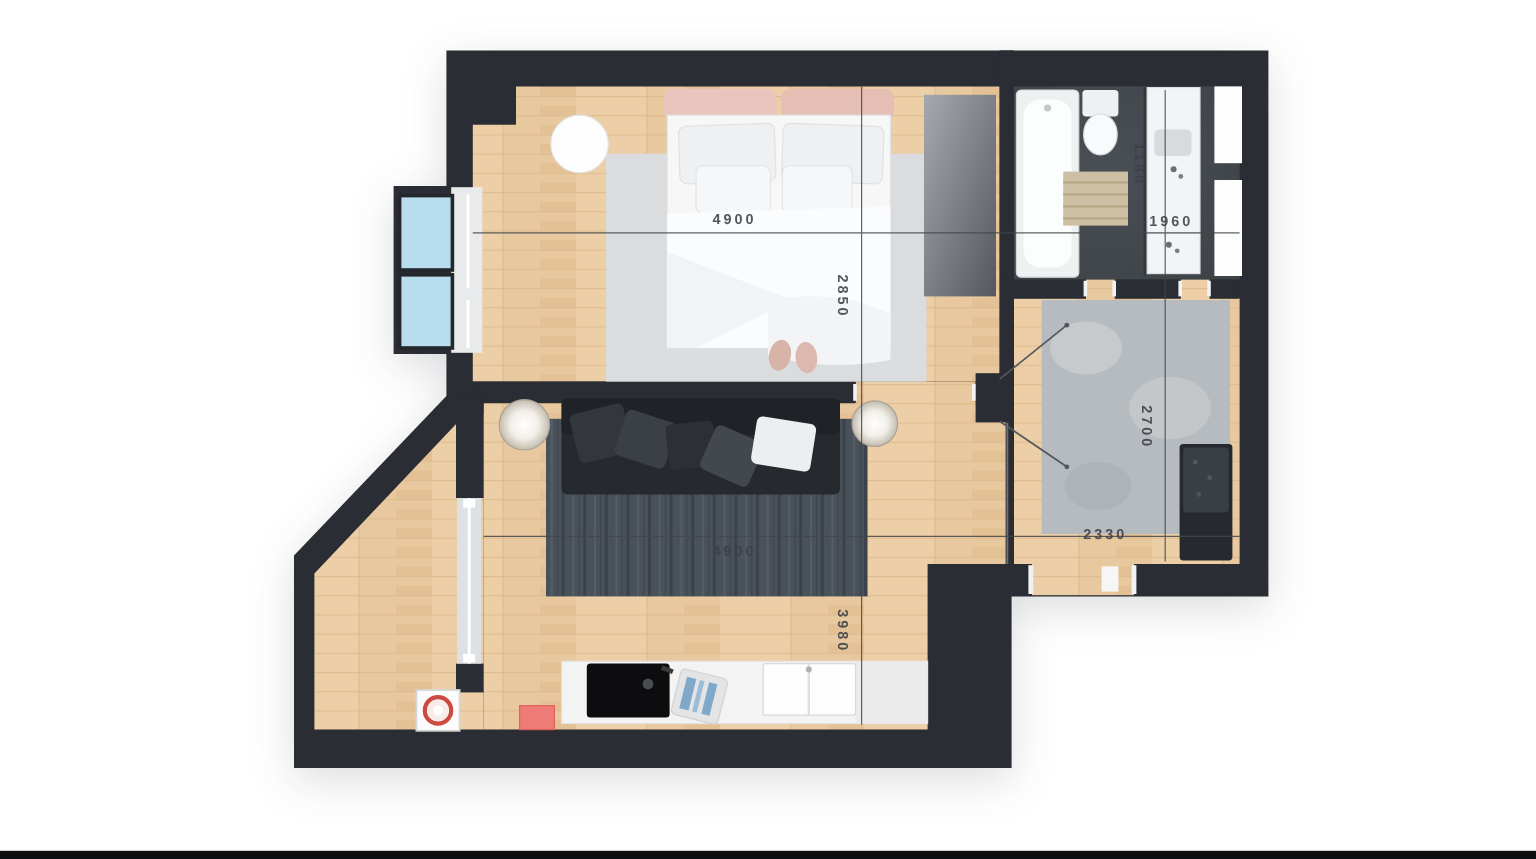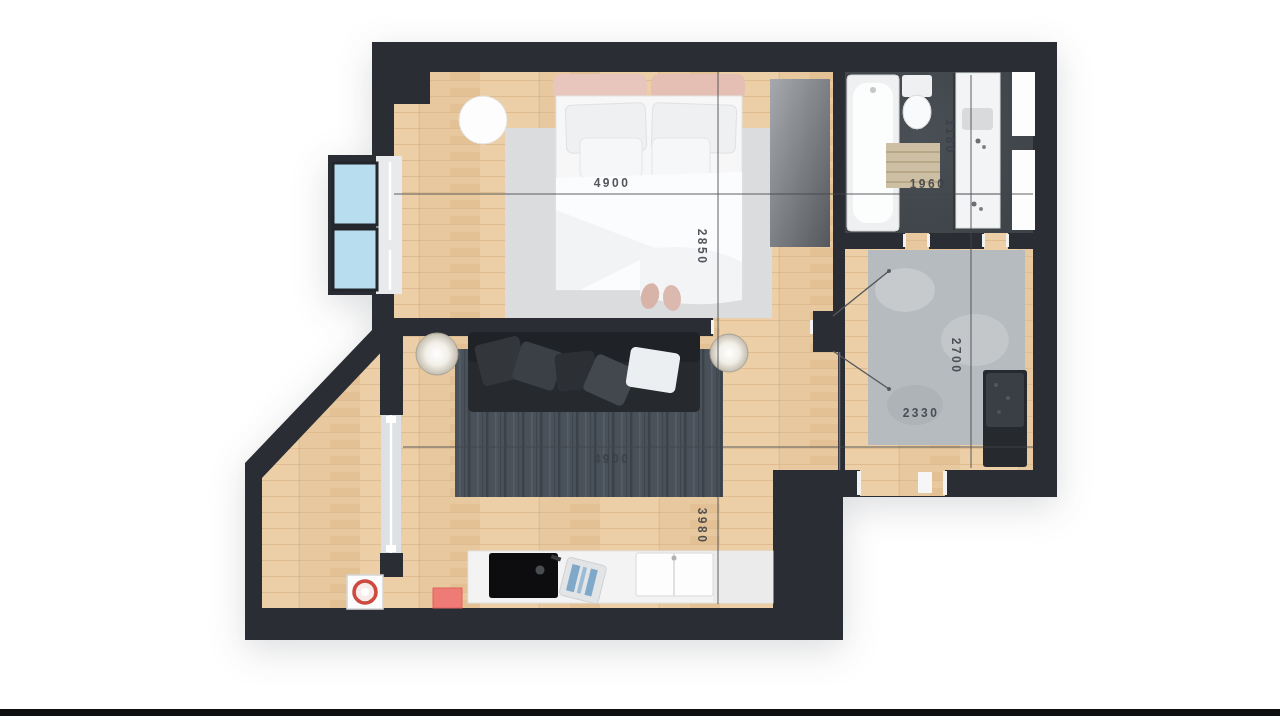--- a/index.html
+++ b/index.html
@@ -210,22 +210,22 @@
 
   <g stroke="#43474b" stroke-width="1" opacity=".85">
     <line x1="394" y1="194" x2="1033" y2="194"></line>
     <line x1="718" y1="72" x2="718" y2="604"></line>
     <line x1="403" y1="447" x2="1033" y2="447"></line>
     <line x1="971" y1="75" x2="971" y2="468"></line>
   </g>
 </svg>
 
 <div class="dim" style="left:612px;top:183px;">4900</div>
-<div class="dim" style="left:928px;top:184px;">1960</div>
+<div class="dim" style="left:976px;top:184px;">1960</div>
 <div class="dim v" style="left:702px;top:247px;">2850</div>
 <div class="dim v" style="left:950px;top:137px;">1180</div>
 <div class="dim v" style="left:956px;top:356px;">2700</div>
-<div class="dim" style="left:921px;top:413px;">2330</div>
+<div class="dim" style="left:921px;top:445px;">2330</div>
 <div class="dim" style="left:612px;top:459px;">4900</div>
 <div class="dim v" style="left:702px;top:526px;">3980</div>
 
 <div class="letterbox bottom"></div>
 </div>
 
 </body></html>

